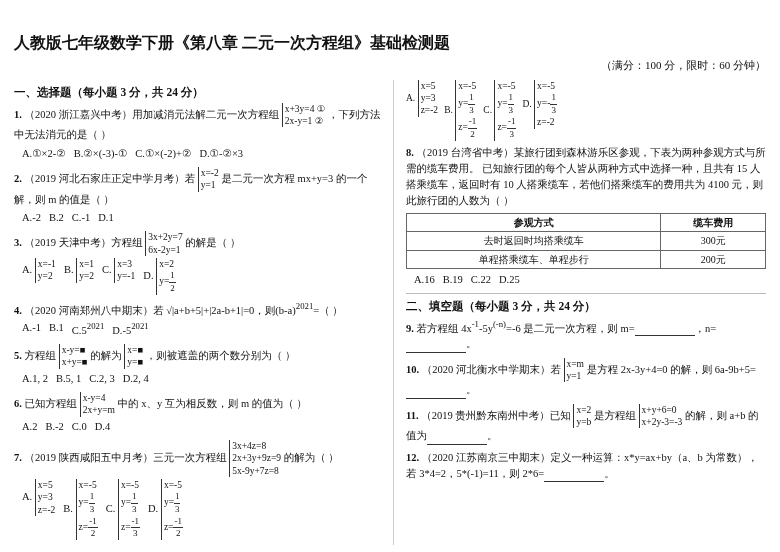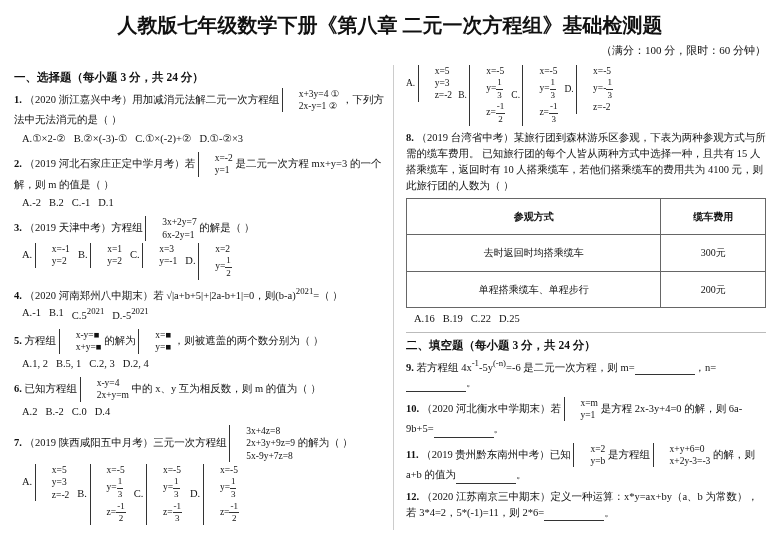--- a/index.html
+++ b/index.html
@@ -7,24 +7,25 @@
       width: 780px;
       min-height: 552px;
       background: #fff;
       font-family: 'SimSun', 'STSong', serif;
       font-size: 11px;
       color: #111;
       padding: 10px 14px;
       line-height: 1.5;
     }
     .title-main {
-      text-align: center;
-      font-size: 20px;
+      text-align: left;
+      font-size: 16px;
       font-weight: bold;
       margin-bottom: 2px;
+      margin-top: 21px;
     }
     .title-sub {
       text-align: right;
       font-size: 11px;
       margin-bottom: 6px;
     }
     .section-title {
       font-size: 11.5px;
       font-weight: bold;
       margin: 4px 0 2px 0;
@@ -58,34 +59,34 @@
       margin-left: 8px;
       font-size: 10.5px;
     }
     .option {
       white-space: nowrap;
     }
     .system {
       display: inline-flex;
       flex-direction: column;
       border-left: 1px solid #333;
-      padding-left: 16px;
+      padding-left: 2px;
       font-size: 9.5px;
       line-height: 1.3;
       vertical-align: middle;
     }
     .table-visit {
       border-collapse: collapse;
       font-size: 10px;
       margin: 3px 0;
       width: 100%;
     }
     .table-visit td, .table-visit th {
       border: 1px solid #666;
-      padding: 10px 4px;
+      padding: 1px 4px;
       text-align: center;
     }
     .frac {
       display: inline-flex;
       flex-direction: column;
       align-items: center;
       font-size: 9px;
       vertical-align: middle;
     }
     .frac .num { border-bottom: 1px solid #333; padding: 0 1px; }

